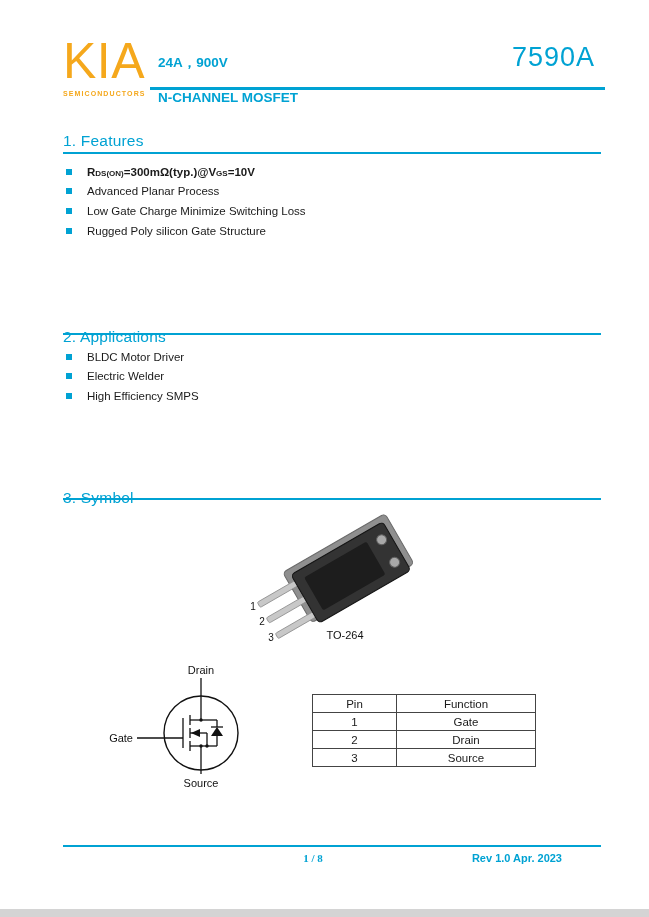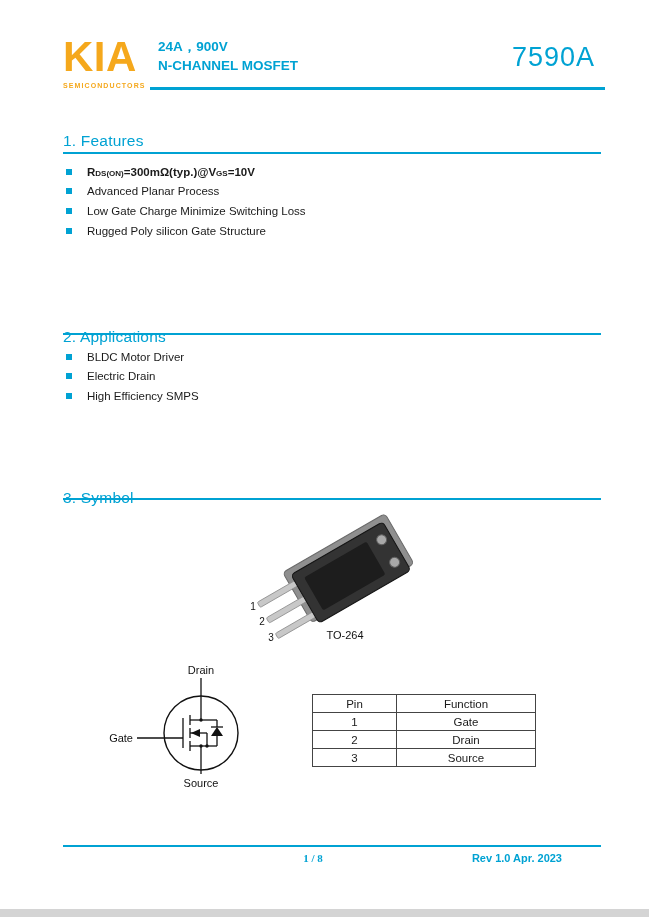--- a/index.html
+++ b/index.html
@@ -10,23 +10,23 @@
   body{margin:0;background:#ffffff;}
   .page{
     position:relative;width:649px;height:917px;margin:0 auto;
     background:#ffffff;overflow:hidden;color:#1a1a1a;
     font-family:"Liberation Sans",sans-serif;
   }
   .abs{position:absolute;}
   .rule{background:var(--accent);}
 
   
-  .logo-text{font-size:42px;font-weight:700;line-height:1;color:var(--logo);letter-spacing:0.5px;}
+  .logo-text{font-size:50px;font-weight:400;line-height:1;color:var(--logo);letter-spacing:0.5px;}
   .logo-sub{font-size:7px;font-weight:700;color:var(--logo);letter-spacing:1.1px;margin-top:4px;}
-  .spec-line{color:var(--accent);font-weight:700;font-size:13.5px;line-height:19px;}
+  .spec-line{color:var(--accent);font-weight:700;font-size:13.5px;line-height:19px;margin-top:16px;}
   .part-no{color:var(--accent);font-size:27px;letter-spacing:1px;font-weight:400;}
 
   
   .sec-head{color:var(--accent);font-size:15.5px;font-weight:400;letter-spacing:0.2px;}
   .list{display:flex;flex-direction:column;}
   .li{display:flex;align-items:center;height:19.6px;font-size:11.5px;color:#1a1a1a;}
   .li .bullet{width:6px;height:6px;background:var(--accent);margin:0 15px 0 3px;flex:0 0 6px;}
   .li.bold{font-weight:600;}
   .ss{font-size:8px;position:relative;top:0;}
 
@@ -88,21 +88,21 @@
   <div class="abs sec-head" style="left:63px;top:328px;">2. Applications</div>
   <div class="abs rule" style="left:63px;top:333px;width:538px;height:2px;"></div>
 
   <div class="abs list" style="left:63px;top:347px;width:538px;">
     <div class="li">
       <span class="bullet"></span>
       <span>BLDC Motor Driver</span>
     </div>
     <div class="li">
       <span class="bullet"></span>
-      <span>Electric Drain</span>
+      <span>Electric Welder</span>
     </div>
     <div class="li">
       <span class="bullet"></span>
       <span>High Efficiency SMPS</span>
     </div>
   </div>
 
   <div class="abs sec-head" style="left:63px;top:489px;">3. Symbol</div>
   <div class="abs rule" style="left:63px;top:498px;width:538px;height:2px;"></div>
 

